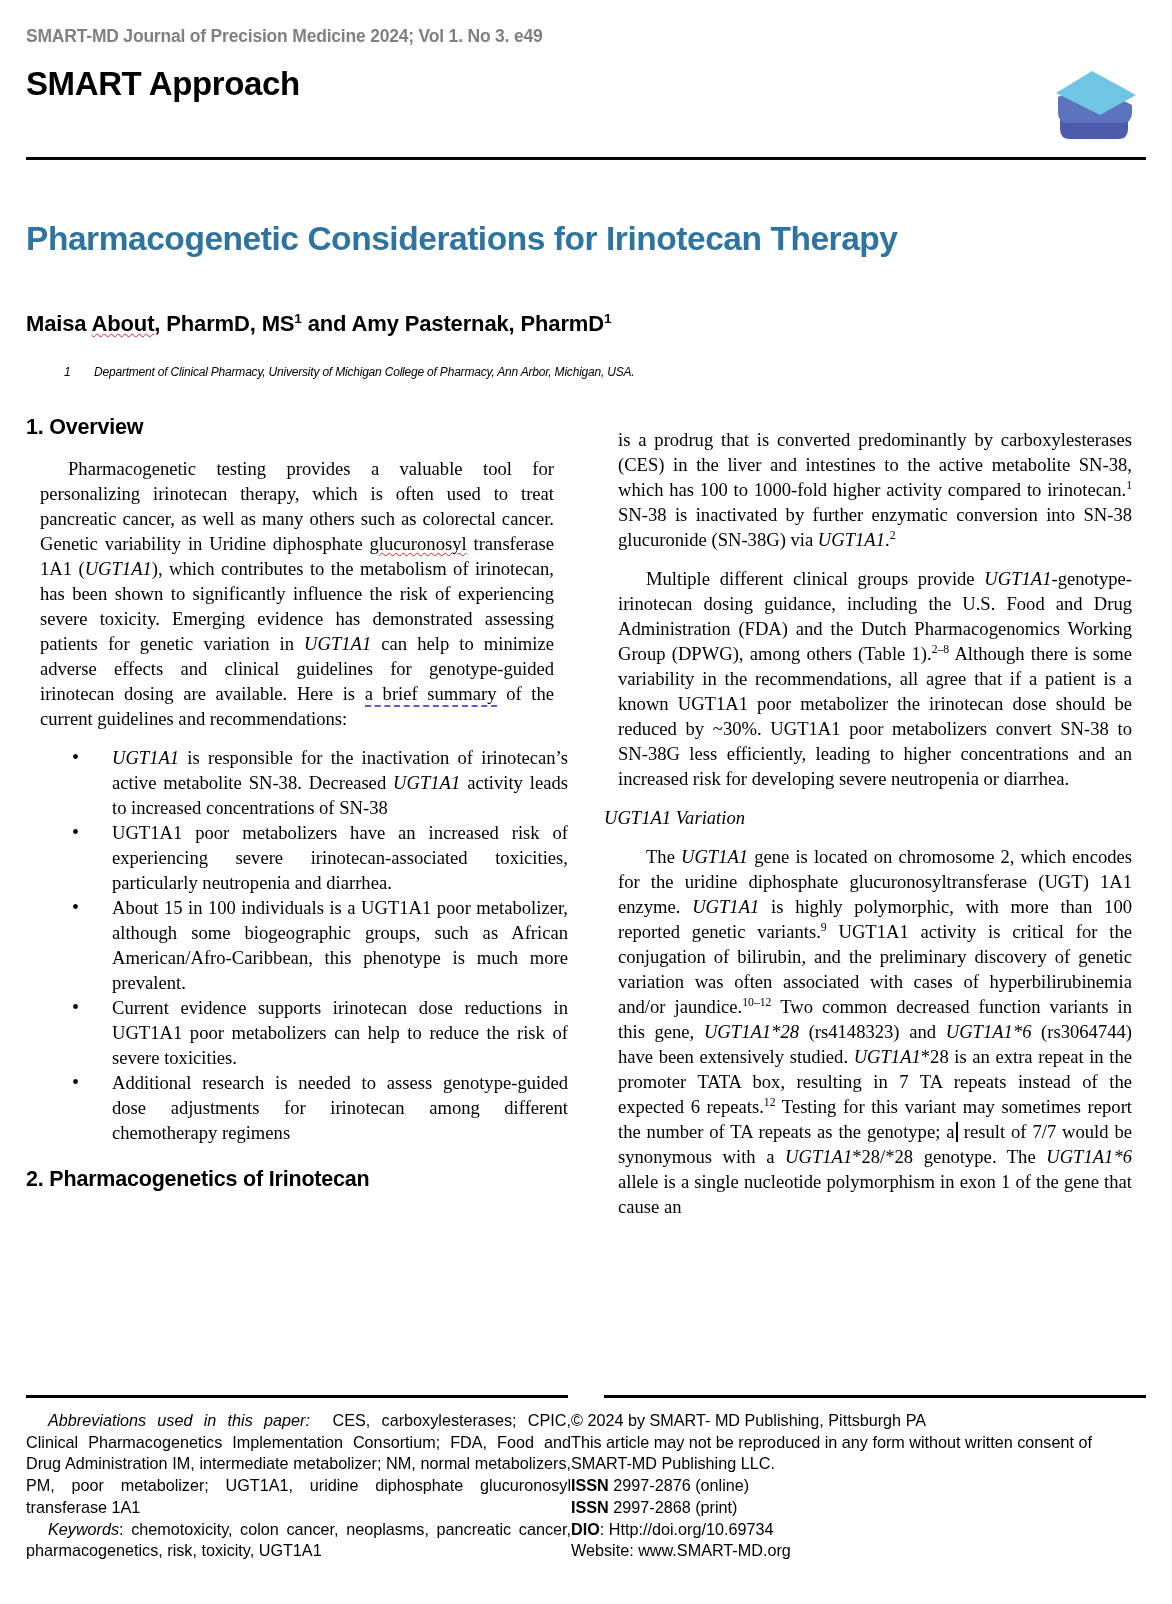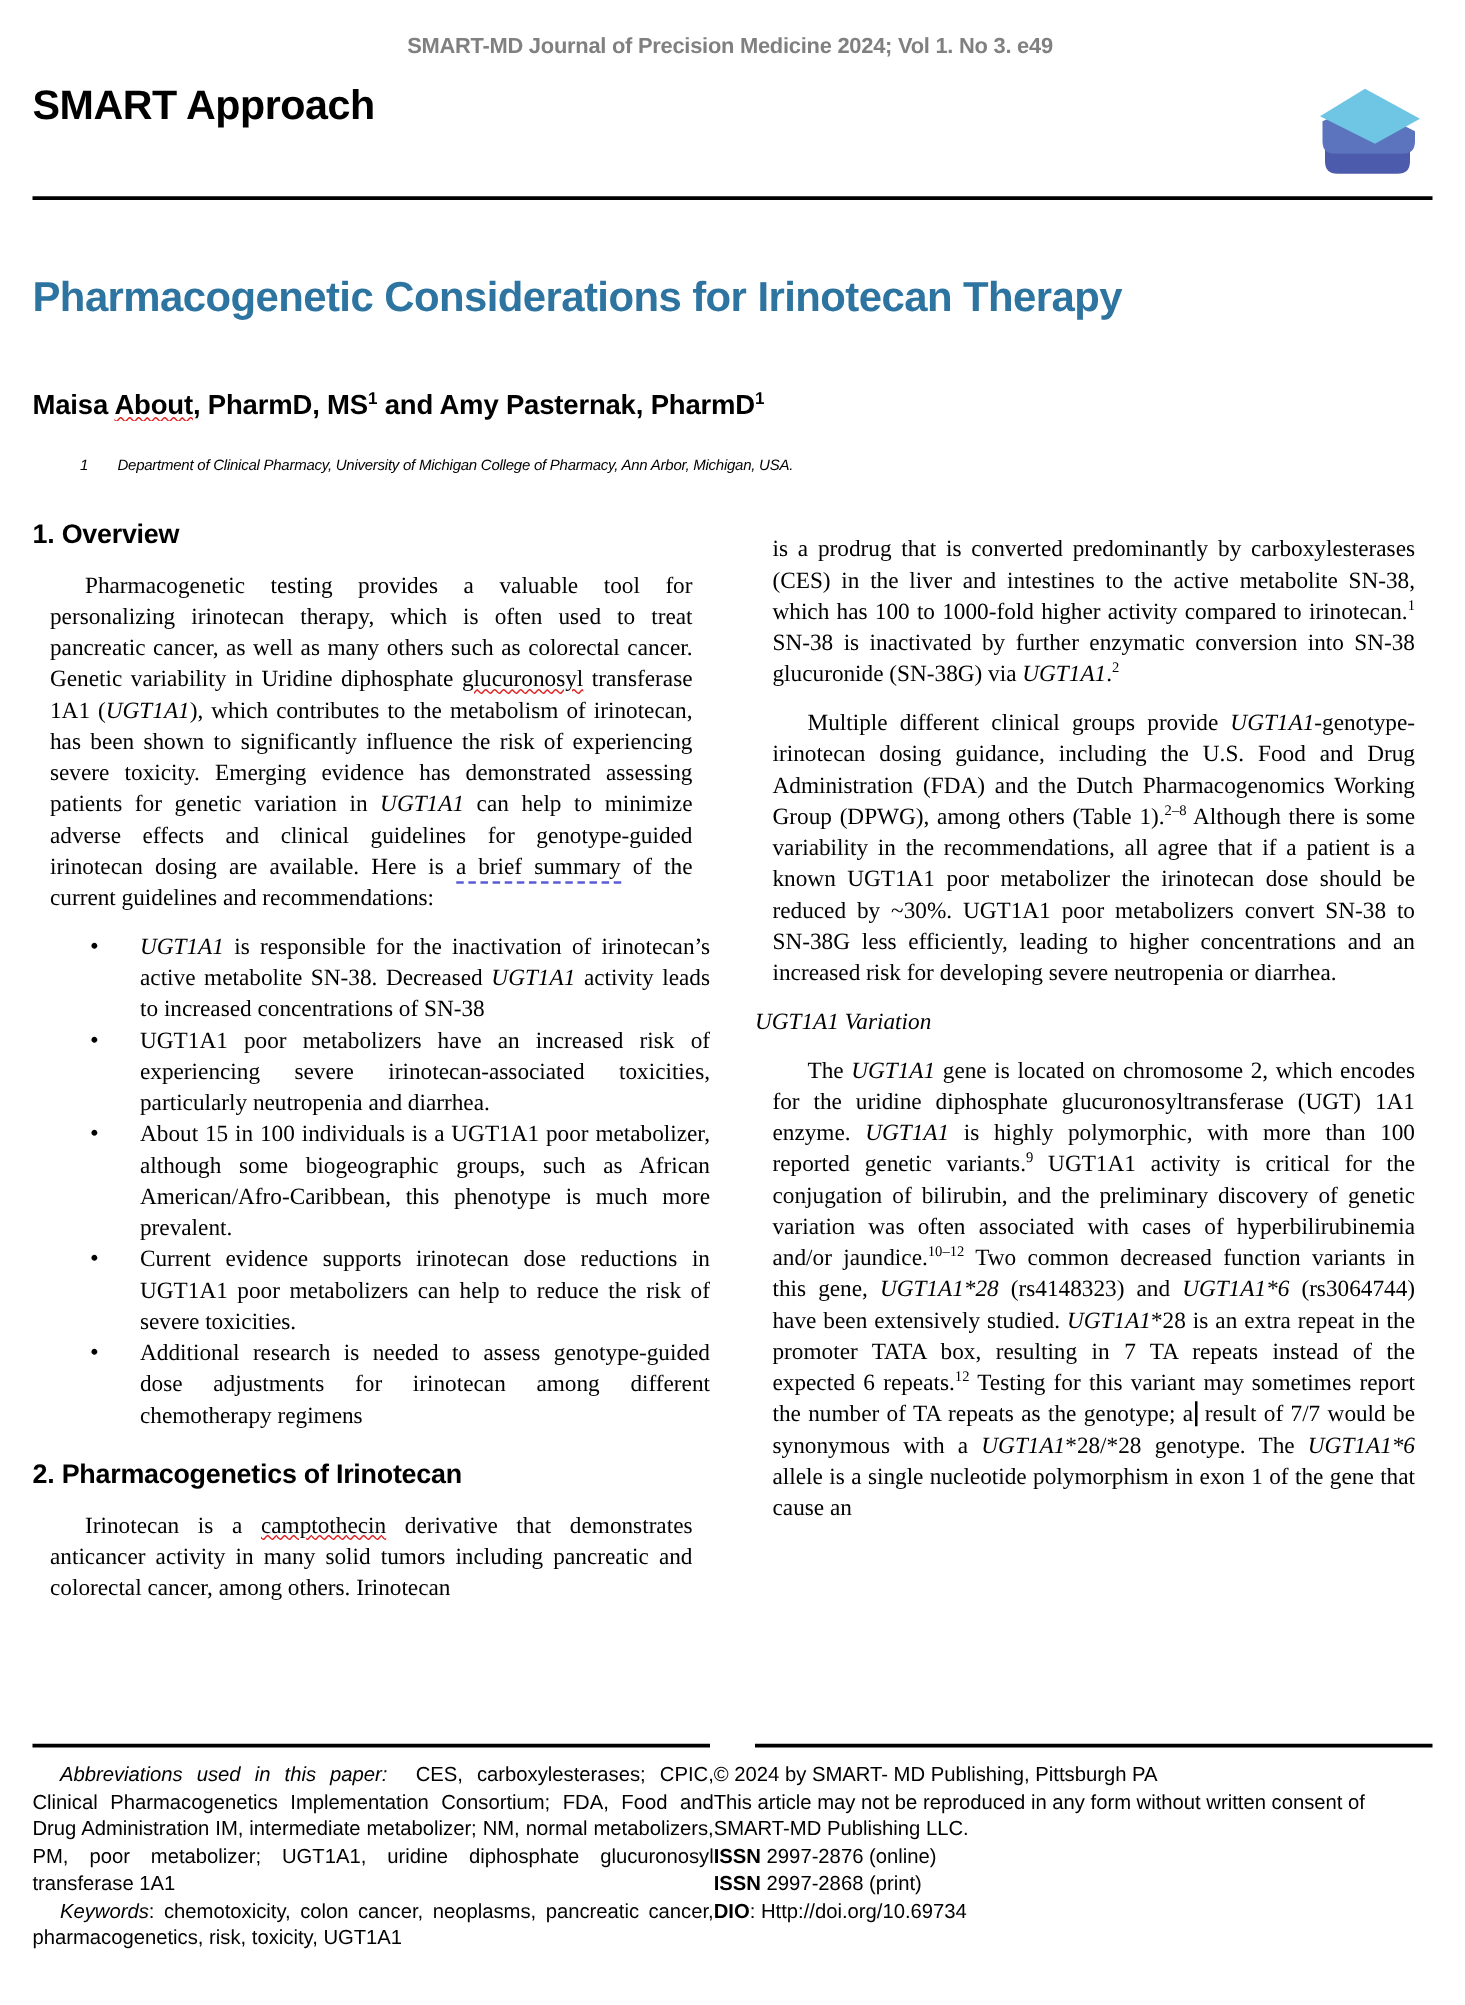--- a/index.html
+++ b/index.html
@@ -18,21 +18,21 @@
   .page {
     position: relative;
     width: 1172px;
     height: 1604px;
     box-sizing: border-box;
     padding: 0 26px;
   }
 
   
   .journal-line {
-    text-align: center;
+    text-align: left;
     font-family: "Liberation Sans", "DejaVu Sans", sans-serif;
     font-weight: bold;
     font-size: 17.5px;
     color: #808080;
     letter-spacing: -0.2px;
     padding-top: 26px;
     padding-right: 4px;
   }
   .masthead {
     position: relative;
@@ -245,21 +245,20 @@
       <ul class="bullets">
         <li><span class="it">UGT1A1</span> is responsible for the inactivation of irinotecan’s active metabolite SN-38. Decreased <span class="it">UGT1A1</span> activity leads to increased concentrations of SN-38</li>
         <li>UGT1A1 poor metabolizers have an increased risk of experiencing severe irinotecan-associated toxicities, particularly neutropenia and diarrhea.</li>
         <li>About 15 in 100 individuals is a UGT1A1 poor metabolizer, although some biogeographic groups, such as African American/Afro-Caribbean, this phenotype is much more prevalent.</li>
         <li>Current evidence supports irinotecan dose reductions in UGT1A1 poor metabolizers can help to reduce the risk of severe toxicities.</li>
         <li>Additional research is needed to assess genotype-guided dose adjustments for irinotecan among different chemotherapy regimens</li>
       </ul>
 
       <h2 class="section spaced">2. Pharmacogenetics of Irinotecan</h2>
 
-      <p class="body">Irinotecan is a <span class="spellerr">camptothecin</span> derivative that demonstrates anticancer activity in many solid tumors including pancreatic and colorectal cancer, among others. Irinotecan</p>
     </div>
 
     <div class="col right">
       <p class="body noindent">is a prodrug that is converted predominantly by carboxylesterases (CES) in the liver and intestines to the active metabolite SN-38, which has 100 to 1000-fold higher activity compared to irinotecan.<sup class="ref">1</sup> SN-38 is inactivated by further enzymatic conversion into SN-38 glucuronide (SN-38G) via <span class="it">UGT1A1</span>.<sup class="ref">2</sup></p>
 
       <p class="body">Multiple different clinical groups provide <span class="it">UGT1A1</span>-genotype- irinotecan dosing guidance, including the U.S. Food and Drug Administration (FDA) and the Dutch Pharmacogenomics Working Group (DPWG), among others (Table 1).<sup class="ref">2–8</sup> Although there is some variability in the recommendations, all agree that if a patient is a known UGT1A1 poor metabolizer the irinotecan dose should be reduced by ~30%. UGT1A1 poor metabolizers convert SN-38 to SN-38G less efficiently, leading to higher concentrations and an increased risk for developing severe neutropenia or diarrhea.</p>
 
 
       <h3 class="subsection">UGT1A1 Variation</h3>
 
@@ -279,17 +278,18 @@
         <p class="indented"><span class="fi">Abbreviations used in this paper:</span><span>&nbsp; </span><span>CES, carboxylesterases; CPIC, Clinical Pharmacogenetics Implementation Consortium; FDA, Food and Drug Administration IM, intermediate metabolizer; NM, normal metabolizers, PM, poor metabolizer; UGT1A1, uridine diphosphate glucuronosyl transferase 1A1</span></p>
         <p class="indented"><span class="fi">Keywords</span><span>: chemotoxicity, colon cancer, neoplasms, pancreatic cancer, pharmacogenetics, risk, toxicity, UGT1A1</span></p>
       </div>
 
       <div class="footer-col right">
         <p>© 2024 by SMART- MD Publishing, Pittsburgh PA</p>
         <p>This article may not be reproduced in any form without written consent of SMART-MD Publishing LLC.</p>
         <p><span class="fb">ISSN</span><span> 2997-2876 (online)</span></p>
         <p><span class="fb">ISSN</span><span> 2997-2868 (print)</span></p>
         <p><span class="fb">DIO</span><span>: Http://doi.org/10.69734</span></p>
+        <p>Website: www.SMART-MD.org</p>
       </div>
     </div>
   </div>
 
 </div>
 
 </body></html>

